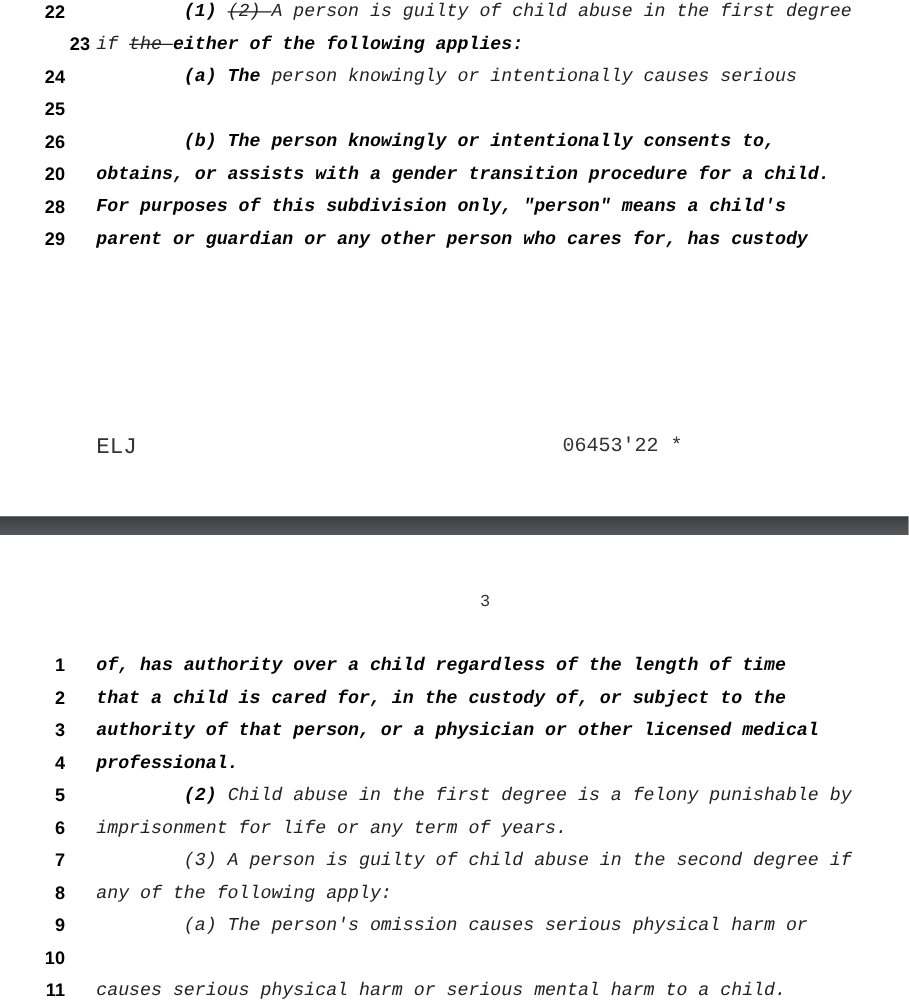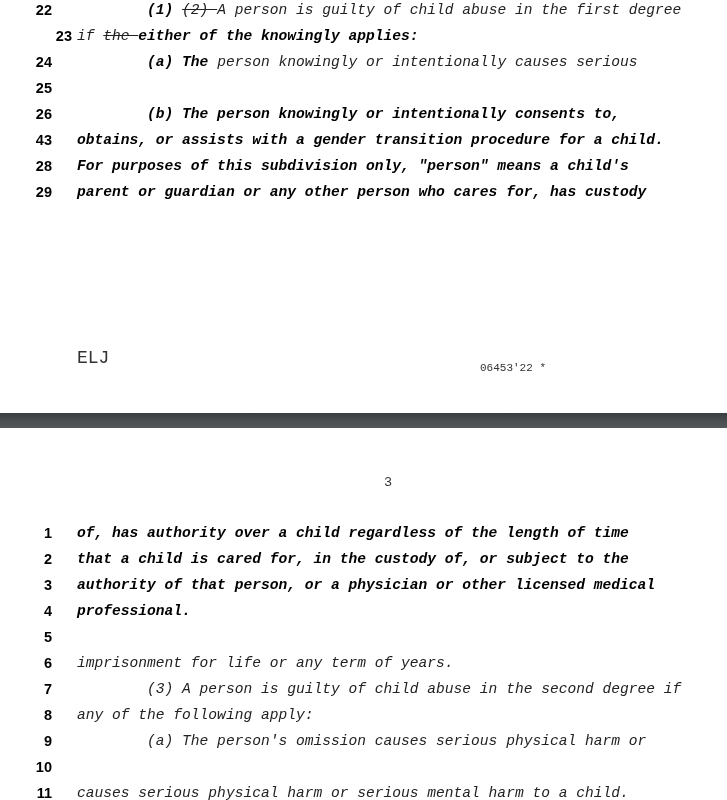--- a/index.html
+++ b/index.html
@@ -11,51 +11,51 @@
   .page-bottom { top: 428px; height: 372px; }
   .line { position: absolute; left: 0; width: 727px; height: 26px; }
   .lnum { position: absolute; right: 675px; top: 0; font-family: "Liberation Sans", sans-serif;
     font-weight: bold; font-size: 14.5px; color: #000; line-height: 20px; text-align: right; width: 40px; }
   .ltext { position: absolute; left: 77px; top: 0; font-family: "Liberation Mono", monospace;
     font-size: 14.6px; color: #222; line-height: 20px; white-space: pre; font-style: italic; }
   .b { font-weight: bold; color: #000; }
   .s { text-decoration: line-through; }
   .footer-left { position: absolute; left: 77px; top: 348px; font-family: "Liberation Mono", monospace;
     font-size: 18px; color: #333; }
-  .footer-right { position: absolute; right: 28px; top: 362px; font-family: "Liberation Mono", monospace;
-    font-size: 11px; color: #333; }
+  .footer-right { position: absolute; right: 28px; top: 348px; font-family: "Liberation Mono", monospace;
+    font-size: 16px; color: #333; }
   .page-number { position: absolute; left: 384px; top: 47px; font-family: "Liberation Mono", monospace;
     font-size: 13.5px; color: #333; }
 </style>
 </head>
 <body>
 
 <div class="page page-top">
   <div id="top-lines">
       <div class="line" style="top: 0px;">
         <span class="lnum">22</span>
         <span class="ltext"><span>        </span><span class="b">(1)</span><span> </span><span class="s">(2) </span><span>A person is guilty of child abuse in the first degree</span></span>
       </div>
       <div class="line" style="top: 26px; padding-left: 20px;">
         <span class="lnum">23</span>
-        <span class="ltext"><span>if </span><span class="s">the </span><span class="b">either of the knowingly applies:</span></span>
+        <span class="ltext"><span>if </span><span class="s">the </span><span class="b">either of the following applies:</span></span>
       </div>
       <div class="line" style="top: 52px;">
         <span class="lnum">24</span>
         <span class="ltext"><span>        </span><span class="b">(a) The</span><span> person knowingly or intentionally causes serious</span></span>
       </div>
       <div class="line" style="top: 78px;">
         <span class="lnum">25</span>
       </div>
       <div class="line" style="top: 104px;">
         <span class="lnum">26</span>
         <span class="ltext"><span class="b">        (b) The person knowingly or intentionally consents to,</span></span>
       </div>
       <div class="line" style="top: 130px;">
-        <span class="lnum">43</span>
+        <span class="lnum">20</span>
         <span class="ltext"><span class="b">obtains, or assists with a gender transition procedure for a child.</span></span>
       </div>
       <div class="line" style="top: 156px;">
         <span class="lnum">28</span>
         <span class="ltext"><span class="b">For purposes of this subdivision only, "person" means a child's</span></span>
       </div>
       <div class="line" style="top: 182px;">
         <span class="lnum">29</span>
         <span class="ltext"><span class="b">parent or guardian or any other person who cares for, has custody</span></span>
       </div>
@@ -80,20 +80,21 @@
       <div class="line" style="top: 147px;">
         <span class="lnum">3</span>
         <span class="ltext"><span class="b">authority of that person, or a physician or other licensed medical</span></span>
       </div>
       <div class="line" style="top: 173px;">
         <span class="lnum">4</span>
         <span class="ltext"><span class="b">professional.</span></span>
       </div>
       <div class="line" style="top: 199px;">
         <span class="lnum">5</span>
+        <span class="ltext"><span>        </span><span class="b">(2)</span><span> Child abuse in the first degree is a felony punishable by</span></span>
       </div>
       <div class="line" style="top: 225px;">
         <span class="lnum">6</span>
         <span class="ltext"><span>imprisonment for life or any term of years.</span></span>
       </div>
       <div class="line" style="top: 251px;">
         <span class="lnum">7</span>
         <span class="ltext"><span>        (3) A person is guilty of child abuse in the second degree if</span></span>
       </div>
       <div class="line" style="top: 277px;">

